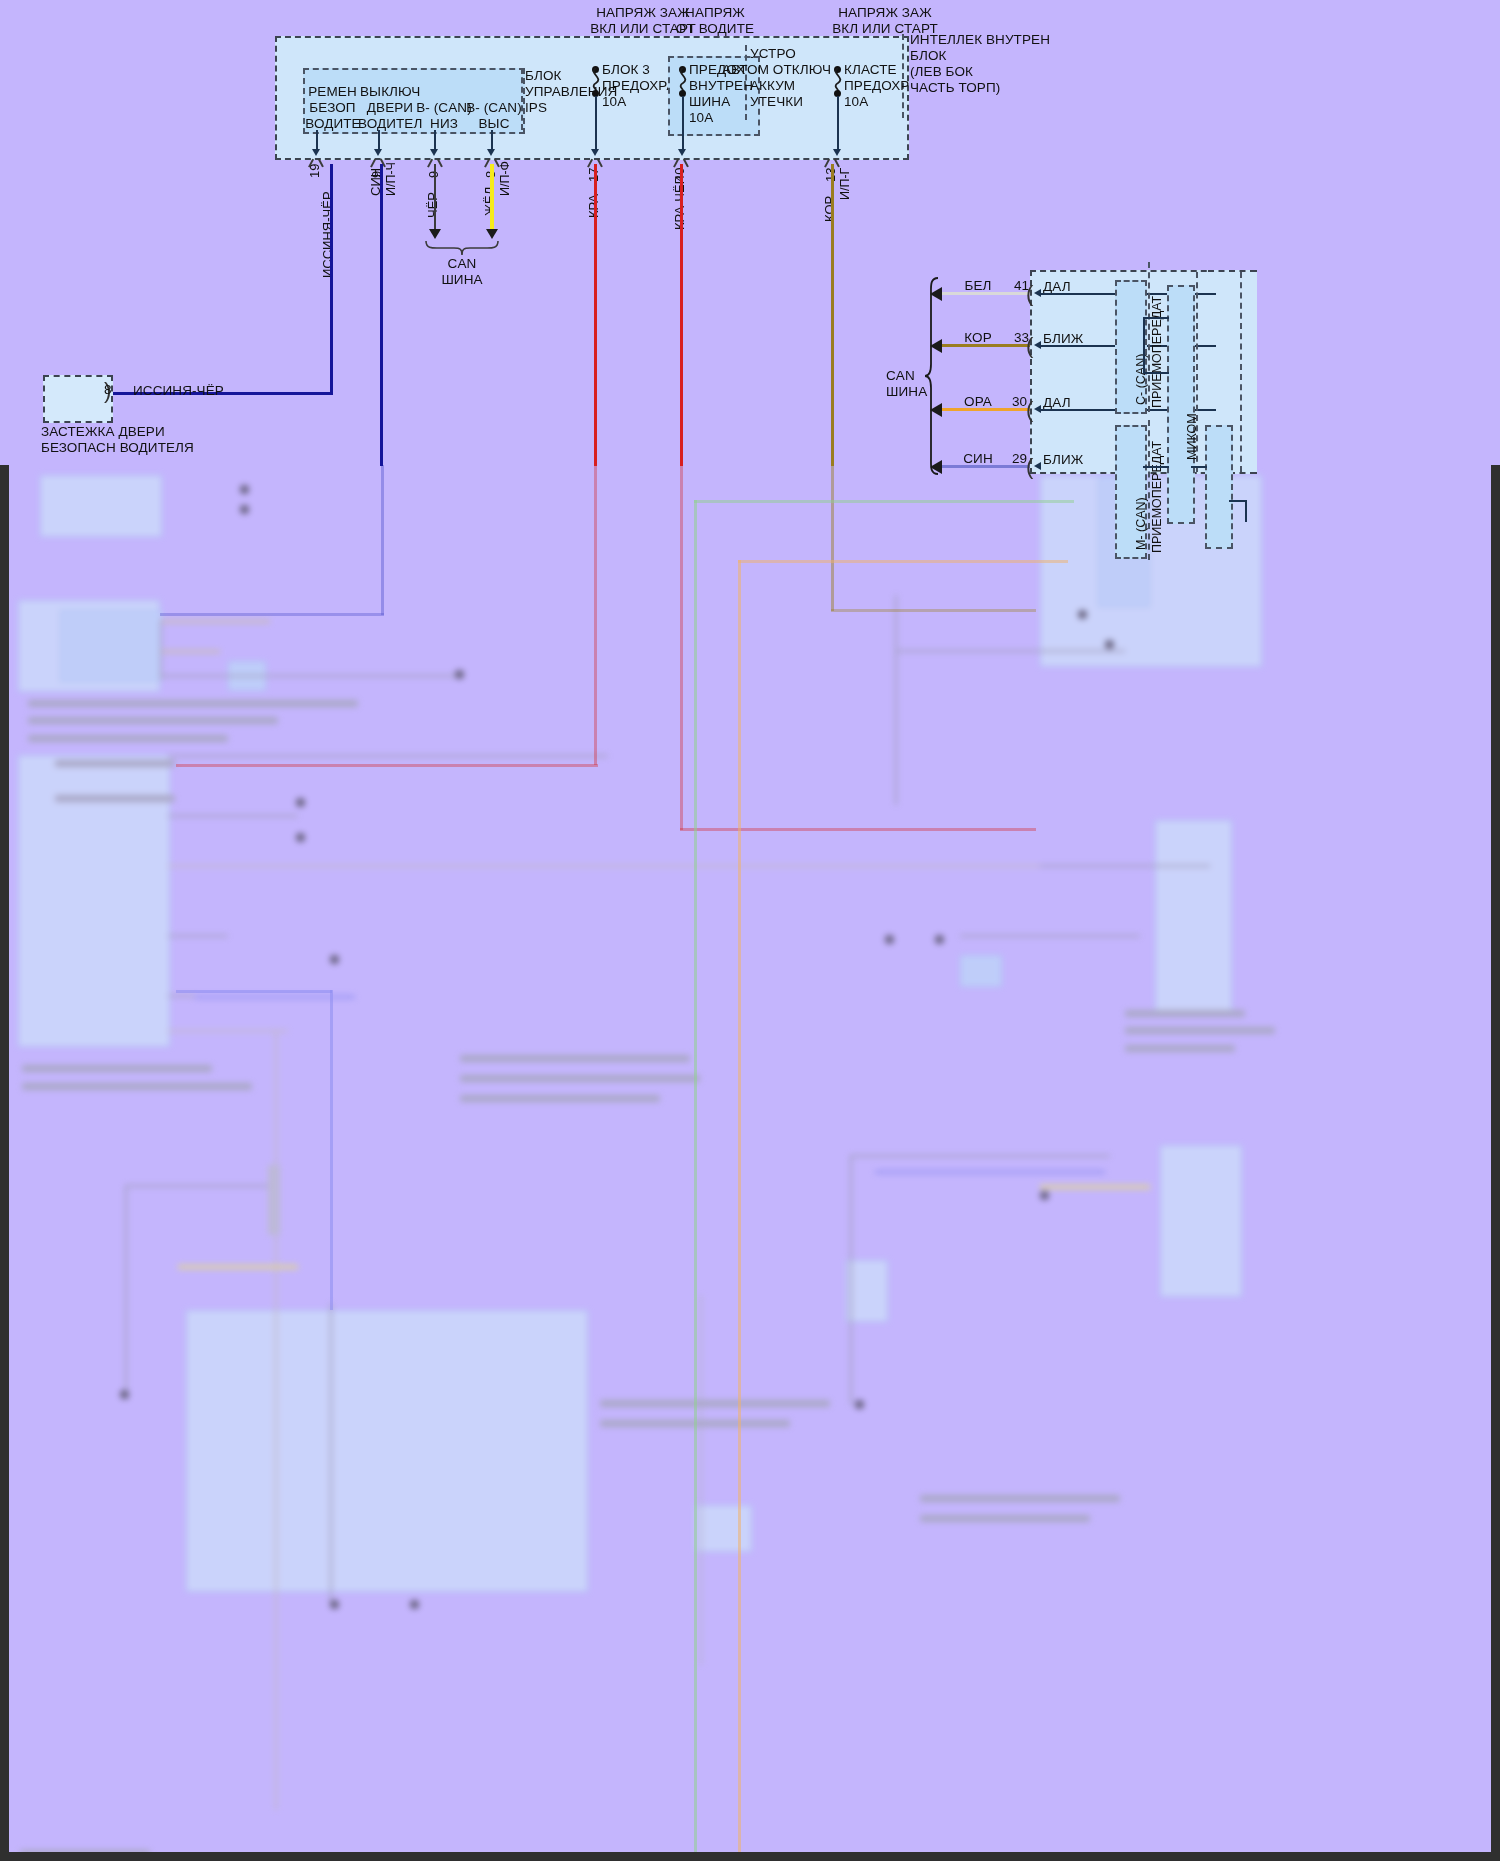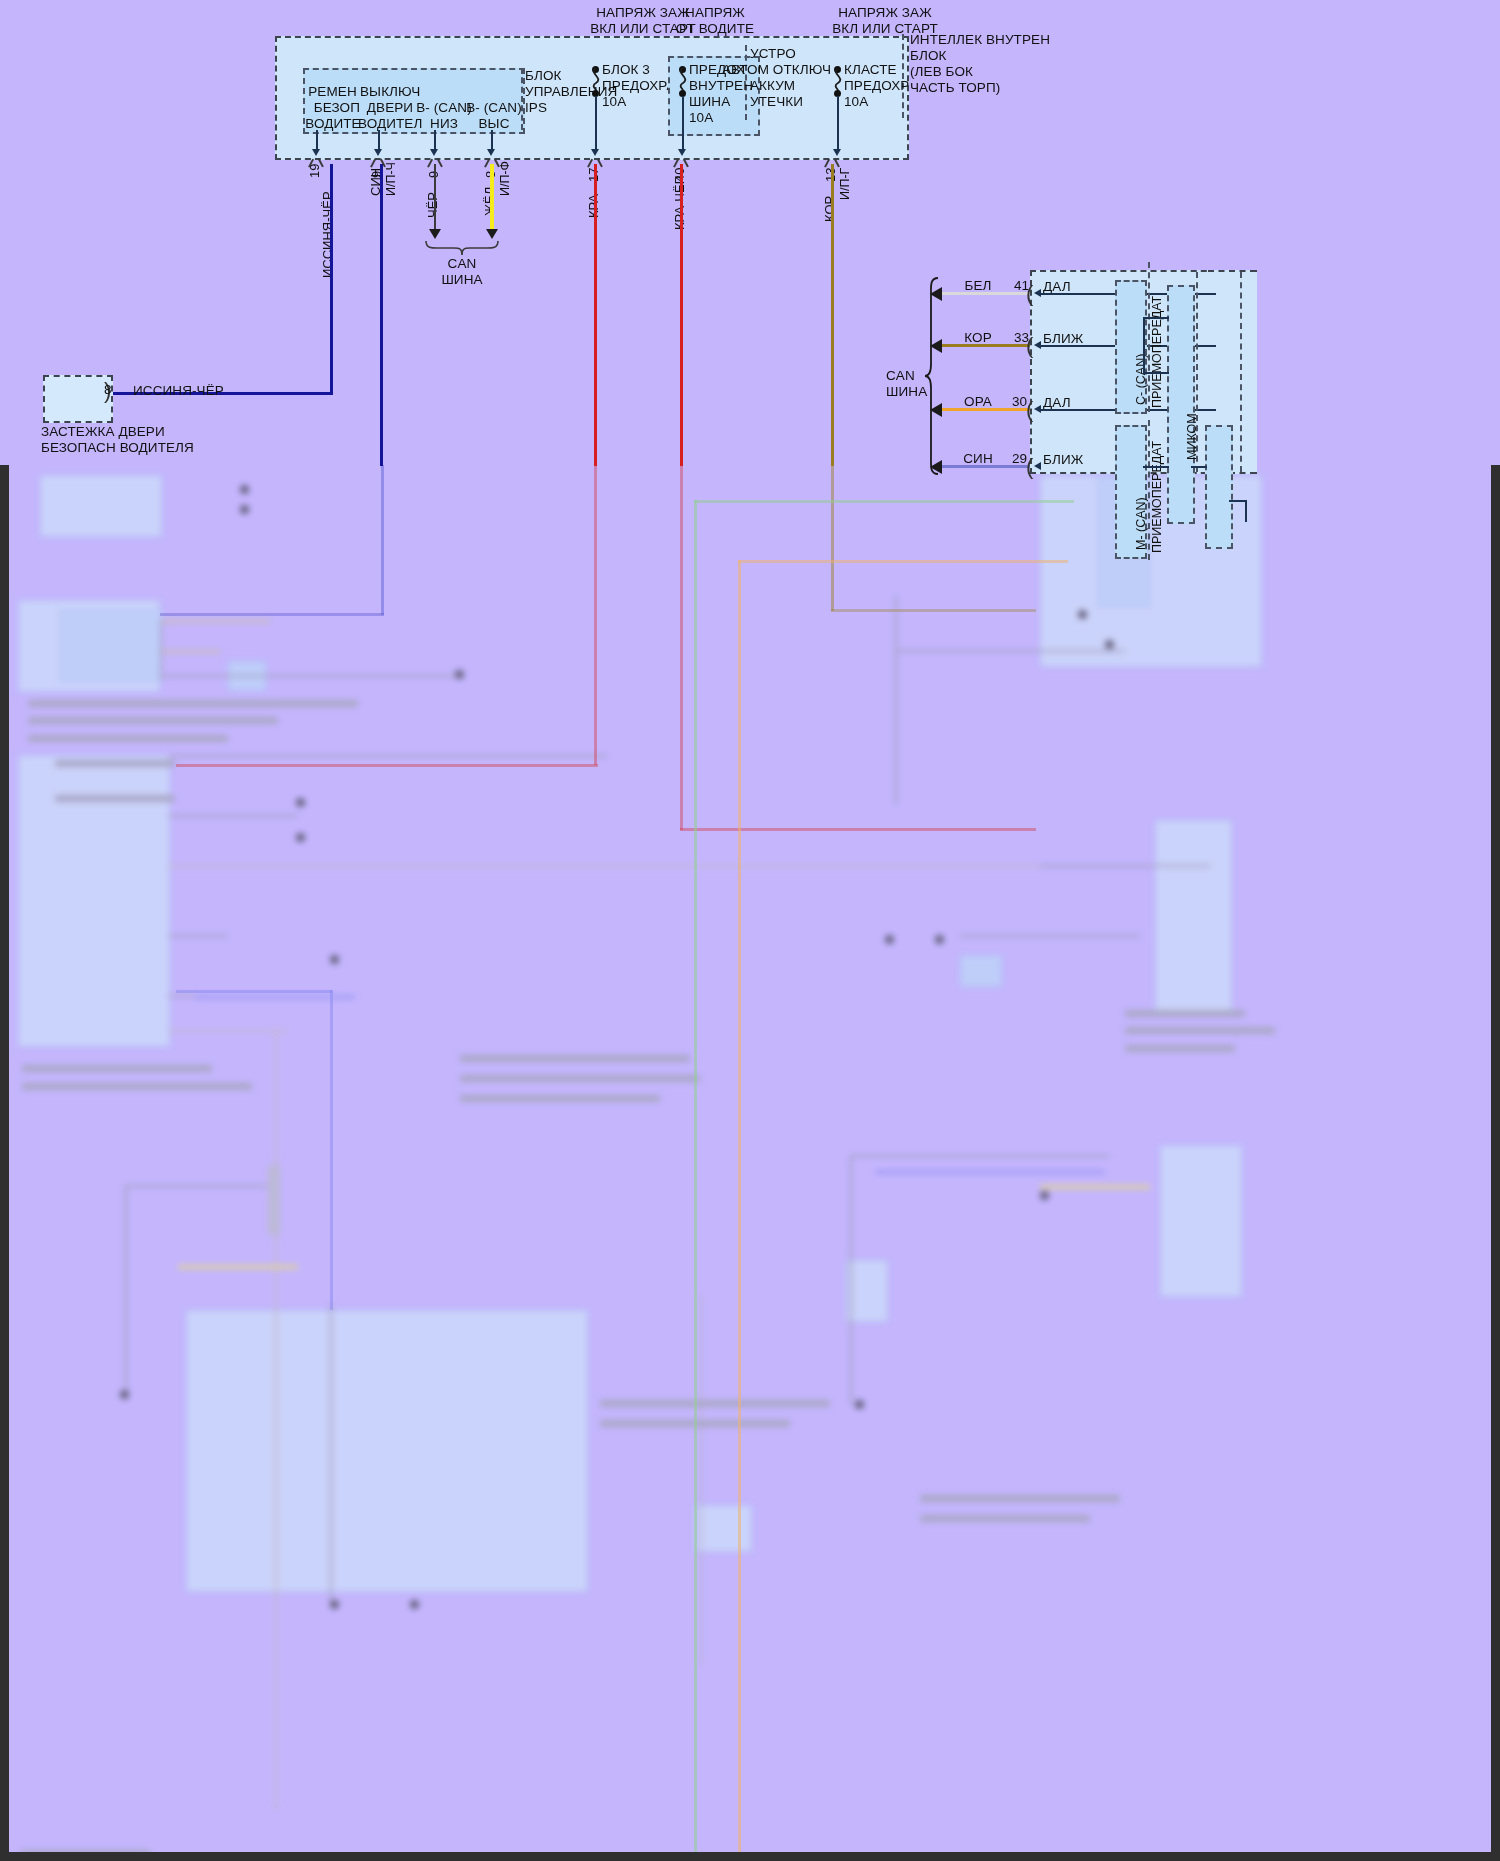--- a/index.html
+++ b/index.html
@@ -200,21 +200,21 @@
   <div class="txt" style="left:910px;top:80px;">ЧАСТЬ ТОРП)</div>
   <div class="brk" style="left:902px;top:34px;height:84px;"></div>
 
   <div class="dbox inner" style="left:303px;top:68px;width:218px;height:62px;"></div>
   <div class="brk" style="left:521px;top:68px;height:62px;"></div>
   <div class="txt" style="left:525px;top:68px;">БЛОК</div>
   <div class="txt" style="left:525px;top:84px;">УПРАВЛЕНИЯ</div>
   <div class="txt" style="left:525px;top:100px;">IPS</div>
 
   <div class="txt c" style="left:305px;top:84px;width:55px;">РЕМЕН</div>
-  <div class="txt c" style="left:305px;top:100px;width:55px;text-align:right;">БЕЗОП</div>
+  <div class="txt c" style="left:305px;top:100px;width:55px;">БЕЗОП</div>
   <div class="txt c" style="left:303px;top:116px;width:60px;">ВОДИТЕ</div>
 
   <div class="txt c" style="left:360px;top:84px;width:60px;">ВЫКЛЮЧ</div>
   <div class="txt c" style="left:360px;top:100px;width:60px;">ДВЕРИ</div>
   <div class="txt c" style="left:358px;top:116px;width:64px;">ВОДИТЕЛ</div>
 
   <div class="txt c" style="left:415px;top:100px;width:58px;">B- (CAN)</div>
   <div class="txt c" style="left:415px;top:116px;width:58px;">НИЗ</div>
 
   <div class="txt c" style="left:465px;top:100px;width:58px;">B- (CAN)</div>

